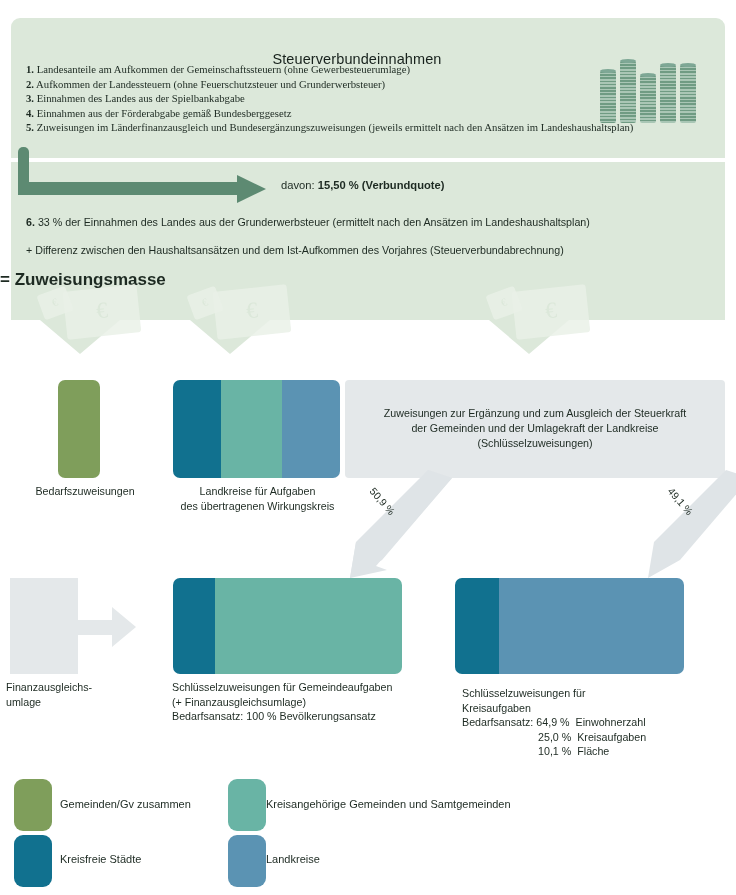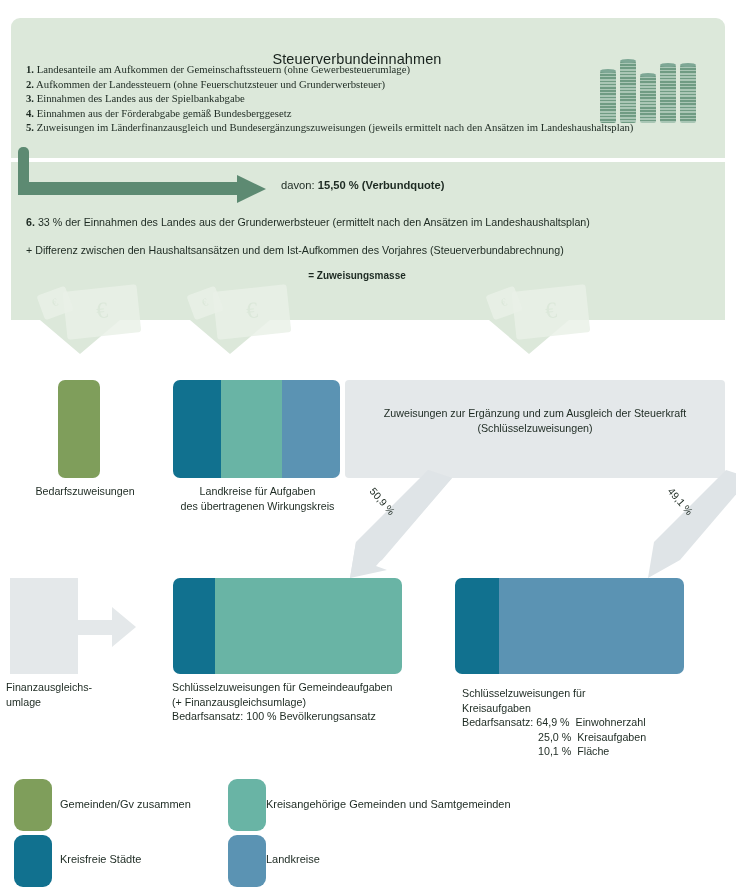--- a/index.html
+++ b/index.html
@@ -65,22 +65,22 @@
   }
   .davon {
     position:absolute; left:281px; top:179px; font-size:11.2px; color:#1d2a22;
   }
   .davon b { font-weight:700; }
 
   .line6  { position:absolute; left:26px; top:216px; font-size:10.7px; color:#1d2a22; white-space:nowrap; }
   .line6 b { font-weight:700; }
   .linediff { position:absolute; left:26px; top:244px; font-size:10.7px; color:#1d2a22; white-space:nowrap; }
   .zumasse {
-    position:absolute; left:0; top:270px; width:714px; text-align:center;
-    font-size:10px; font-weight:700; color:#1d2a22;
+    position:absolute; left:0; top:270px; width:714px; 
+    font-size:17px; font-weight:700; color:#1d2a22;
   }
 
   
   .funnel { position:absolute; overflow:hidden; }
   .funnel .tri {
     position:absolute; left:0; top:0; width:100%; height:100%;
     background:#dce8da;
     clip-path:polygon(0 0, 100% 0, 50% 100%);
   }
   .note {
@@ -213,20 +213,21 @@
     <div class="seg" style="width:35%; background:#5b93b3;"></div>
   </div>
   <div class="caption" style="left:170px; top:484px; width:175px; text-align:center;">
     <div>Landkreise für Aufgaben</div>
     <div>des übertragenen Wirkungskreis</div>
   </div>
 
   <div class="greybox" style="left:345px; top:380px; width:380px; height:98px;">
     <div class="gtxt">
       <div>Zuweisungen zur Ergänzung und zum Ausgleich der Steuerkraft</div>
+      <div>der Gemeinden und der Umlagekraft der Landkreise</div>
       <div>(Schlüsselzuweisungen)</div>
     </div>
   </div>
 
   <div class="diag" style="left:342px; top:470px;">
     <svg width="120" height="110" viewBox="0 0 120 110">
       <polygon points="86,0 110,8 34,96 45,100 8,108 14,72 25,76" fill="#dfe4e7"></polygon>
       <polygon points="86,0 110,8 40,90 8,108 14,72" fill="#dfe4e7"></polygon>
     </svg>
     <div class="pct" style="left:24px; top:26px; transform:rotate(49deg);">50,9 %</div>

